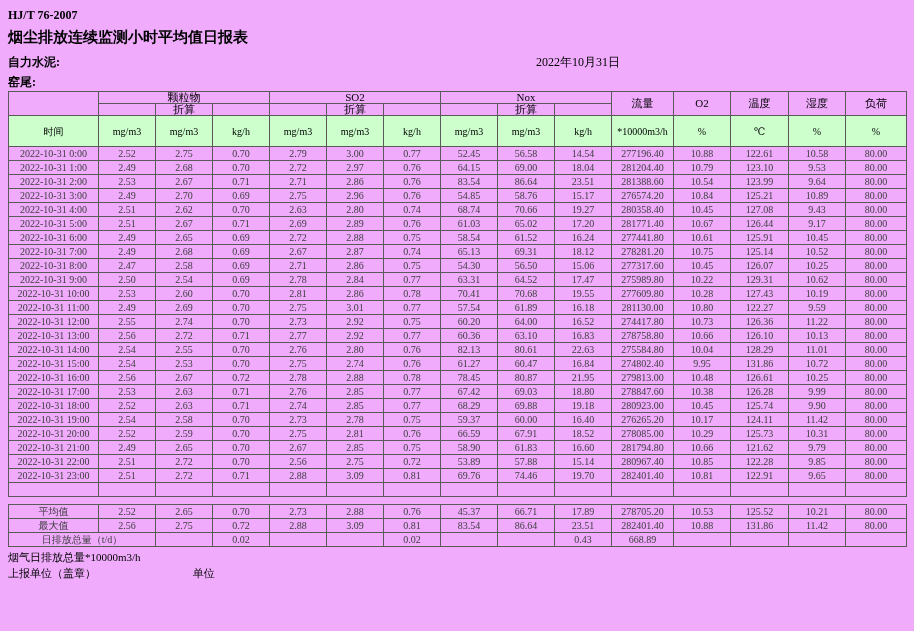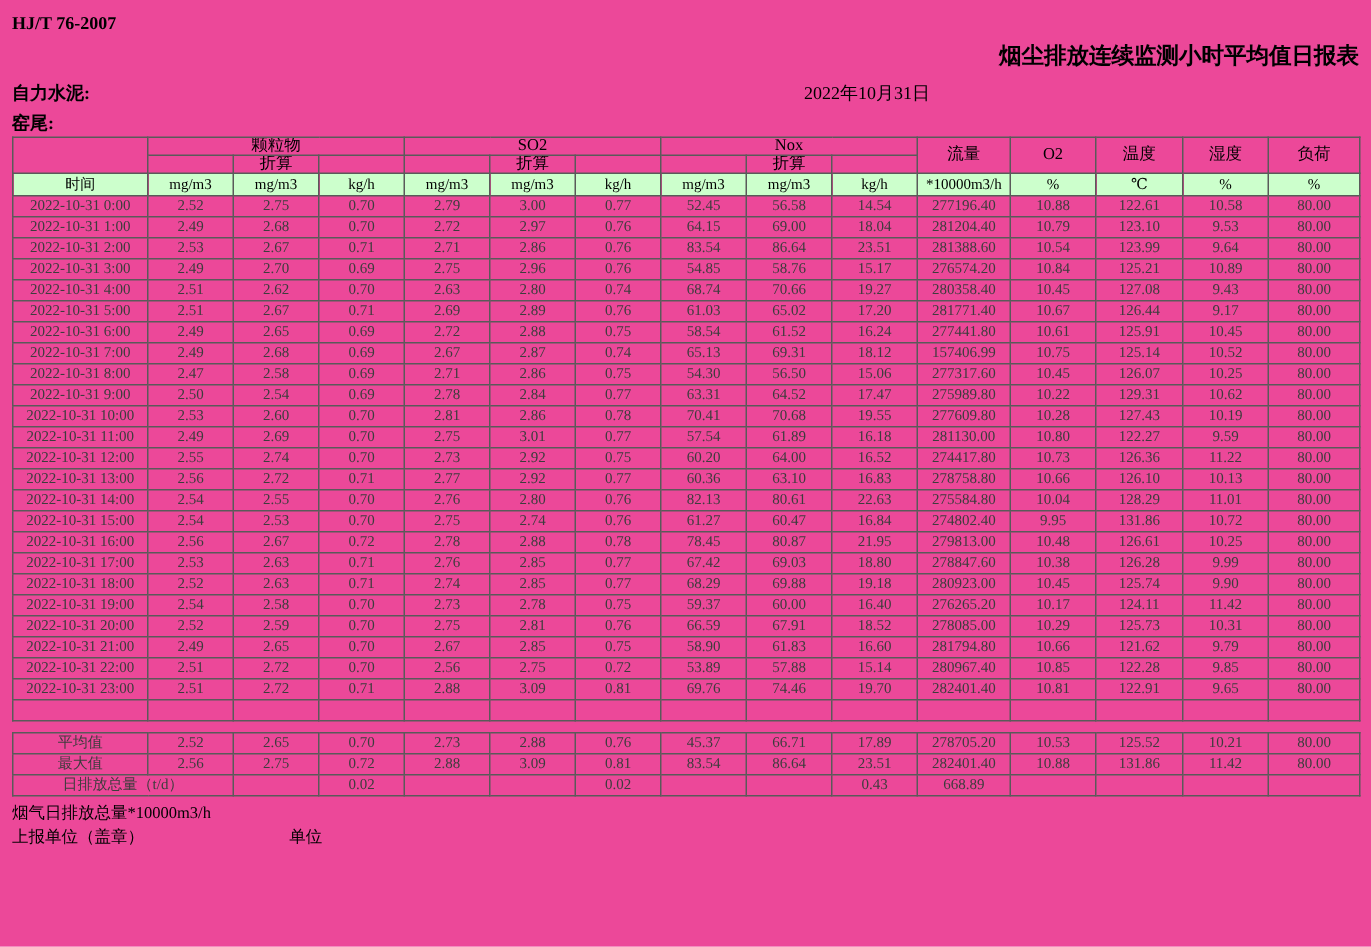--- a/index.html
+++ b/index.html
@@ -3,44 +3,44 @@
 <meta charset="utf-8">
 <style>
   * { box-sizing: border-box; margin: 0; padding: 0; }
   html, body { background: #ffffff; }
   body {
     width: 914px; height: 631px;
     font-family: "Liberation Serif", "DejaVu Serif", serif;
     color: #000;
     overflow: hidden;
   }
-  .page { position: relative; width: 914px; height: 631px; padding: 8px 8px 0 8px; background: #ec4899; }
+  .page { position: relative; width: 914px; height: 631px; padding: 8px 8px 0 8px; background: #f0abfc; }
 
   .standard-no { font-weight: bold; font-size: 12px; color: #000; }
-  .report-title { text-align: right; font-weight: bold; font-size: 15px; margin-top: 5px; color: #000; }
+  .report-title { text-align: left; font-weight: bold; font-size: 15px; margin-top: 5px; color: #000; }
   .company-line { font-weight: bold; font-size: 12px; margin-top: 7px; }
   .section-line { font-weight: bold; font-size: 12px; margin-top: 3px; }
   .date-line { position: absolute; left: 536px; top: 54px; font-size: 12px; color: #000; }
 
   table.report { border-collapse: collapse; table-layout: fixed; width: 898px; }
   table.report td {
     border: 1px solid #5a5a5a;
     text-align: center;
     vertical-align: middle;
     font-size: 10px;
     line-height: 13px;
     height: 14px;
     padding: 0 1px;
     white-space: nowrap;
     overflow: hidden;
     color: #3d3d3d;
   }
   table.report .hdr td { color: #000; font-size: 11px; }
   table.report .hdr-short td { height: 12px; line-height: 11px; }
-  table.report .unit-row td { background: #ccffcc; height: 15px; color: #000; font-size: 10px; }
+  table.report .unit-row td { background: #ccffcc; height: 31px; color: #000; font-size: 10px; }
   td.time-col { font-size: 10px; }
   td.label-cell { color: #000; font-size: 11px; }
   td.total-label { text-align: left; padding-left: 2px; }
   .block-gap { height: 7px; }
   .footer { margin-top: 3px; font-size: 11px; color: #000; }
   .footer .line { height: 16px; }
   .footer .unit-label { display: inline-block; margin-left: 94px; }
 </style>
 </head>
 <body>
@@ -236,21 +236,21 @@
           <td class="time-col">2022-10-31 7:00</td>
           <td>2.49</td>
           <td>2.68</td>
           <td>0.69</td>
           <td>2.67</td>
           <td>2.87</td>
           <td>0.74</td>
           <td>65.13</td>
           <td>69.31</td>
           <td>18.12</td>
-          <td>157406.99</td>
+          <td>278281.20</td>
           <td>10.75</td>
           <td>125.14</td>
           <td>10.52</td>
           <td>80.00</td>
         </tr>
         <tr>
           <td class="time-col">2022-10-31 8:00</td>
           <td>2.47</td>
           <td>2.58</td>
           <td>0.69</td>

